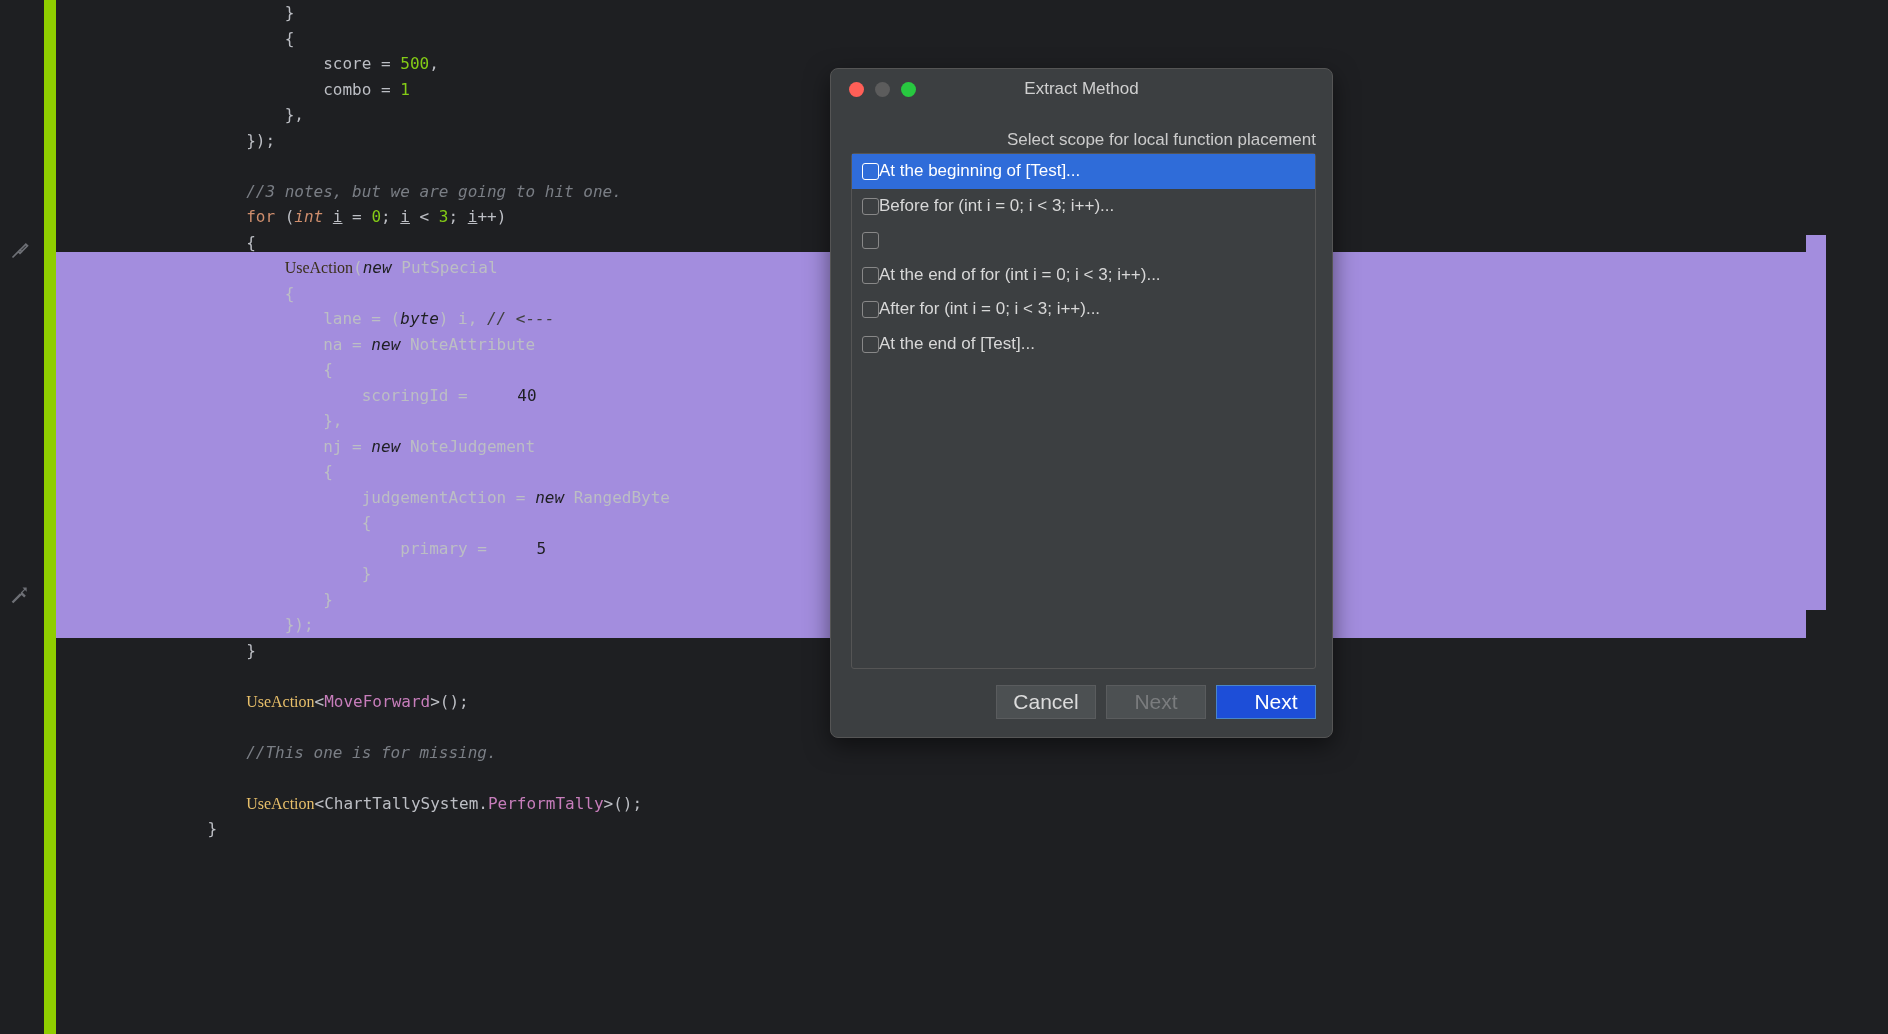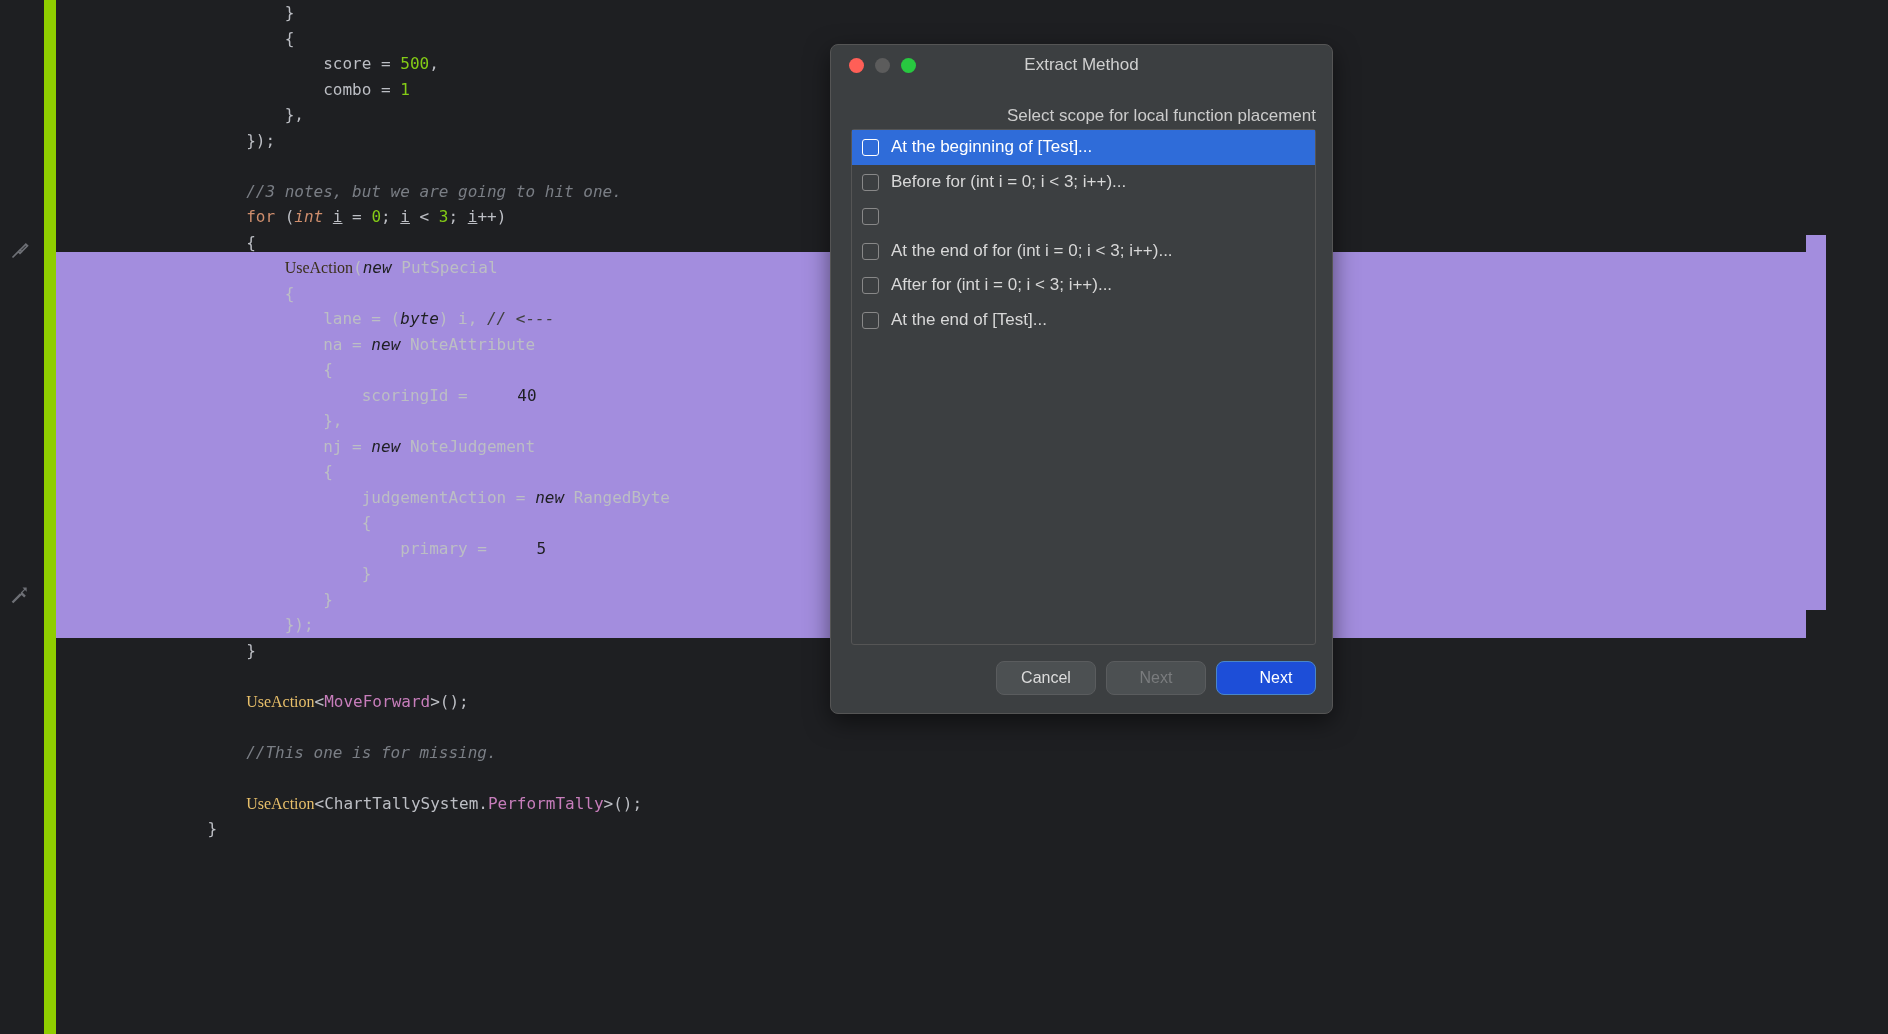--- a/index.html
+++ b/index.html
@@ -90,21 +90,21 @@
       background: #a38dde;
     }
     .right-spacer {
       width: 62px;
       background: #1e1f22;
       flex-shrink: 0;
     }
 
     .dialog {
       position: absolute;
-      top: 44px;
+      top: 68px;
       left: 830px;
       width: 503px;
       background: #3c3f41;
       border: 1px solid #555;
       border-radius: 8px;
       box-shadow: 0 8px 24px rgba(0,0,0,0.5);
       font-family: -apple-system, 'Helvetica Neue', sans-serif;
       font-size: 17px;
       z-index: 100;
     }
@@ -149,21 +149,20 @@
       border: 1px solid #555;
       border-radius: 3px;
       background: #3c3f41;
       min-height: 516px;
     }
     .option-row {
       display: flex;
       align-items: center;
       height: 34.5px;
       padding: 0 10px;
-      gap: 12px;
       color: #d8d8d8;
       cursor: pointer;
     }
     .option-row.selected {
       background: #2f6cd9;
       color: #fff;
     }
     .option-checkbox {
       width: 17px;
       height: 17px;
@@ -178,25 +177,25 @@
     }
     .dialog-footer {
       display: flex;
       justify-content: flex-end;
       gap: 10px;
       padding: 16px 16px 18px 16px;
     }
     .dialog-btn {
       min-width: 100px;
       height: 34px;
-      border-radius: 8px;
+      border-radius: 0;
       border: 1px solid #5a5c5e;
       background: #4c5052;
       color: #dcdcdc;
-      font-size: 16px;
+      font-size: 21px;
       cursor: pointer;
     }
     .dialog-btn.disabled {
       color: #7a7c7e;
       cursor: default;
     }
     .dialog-btn.primary {
       background: #1d4ed8;
       border: 1px solid #4a86c7;
       color: #fff;

